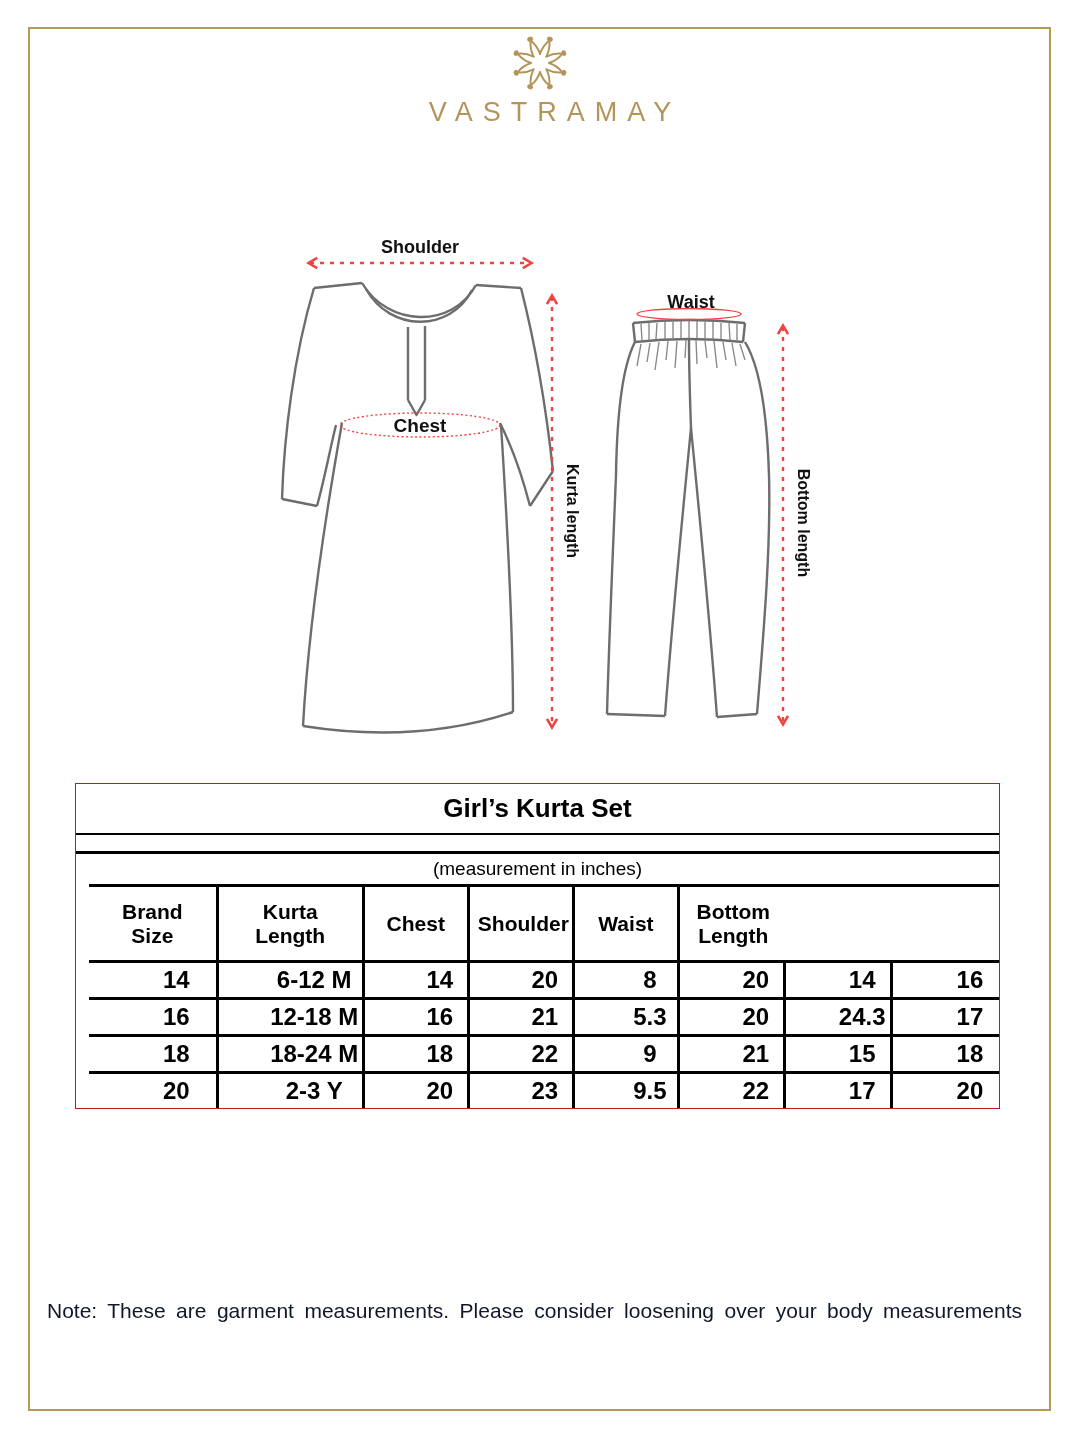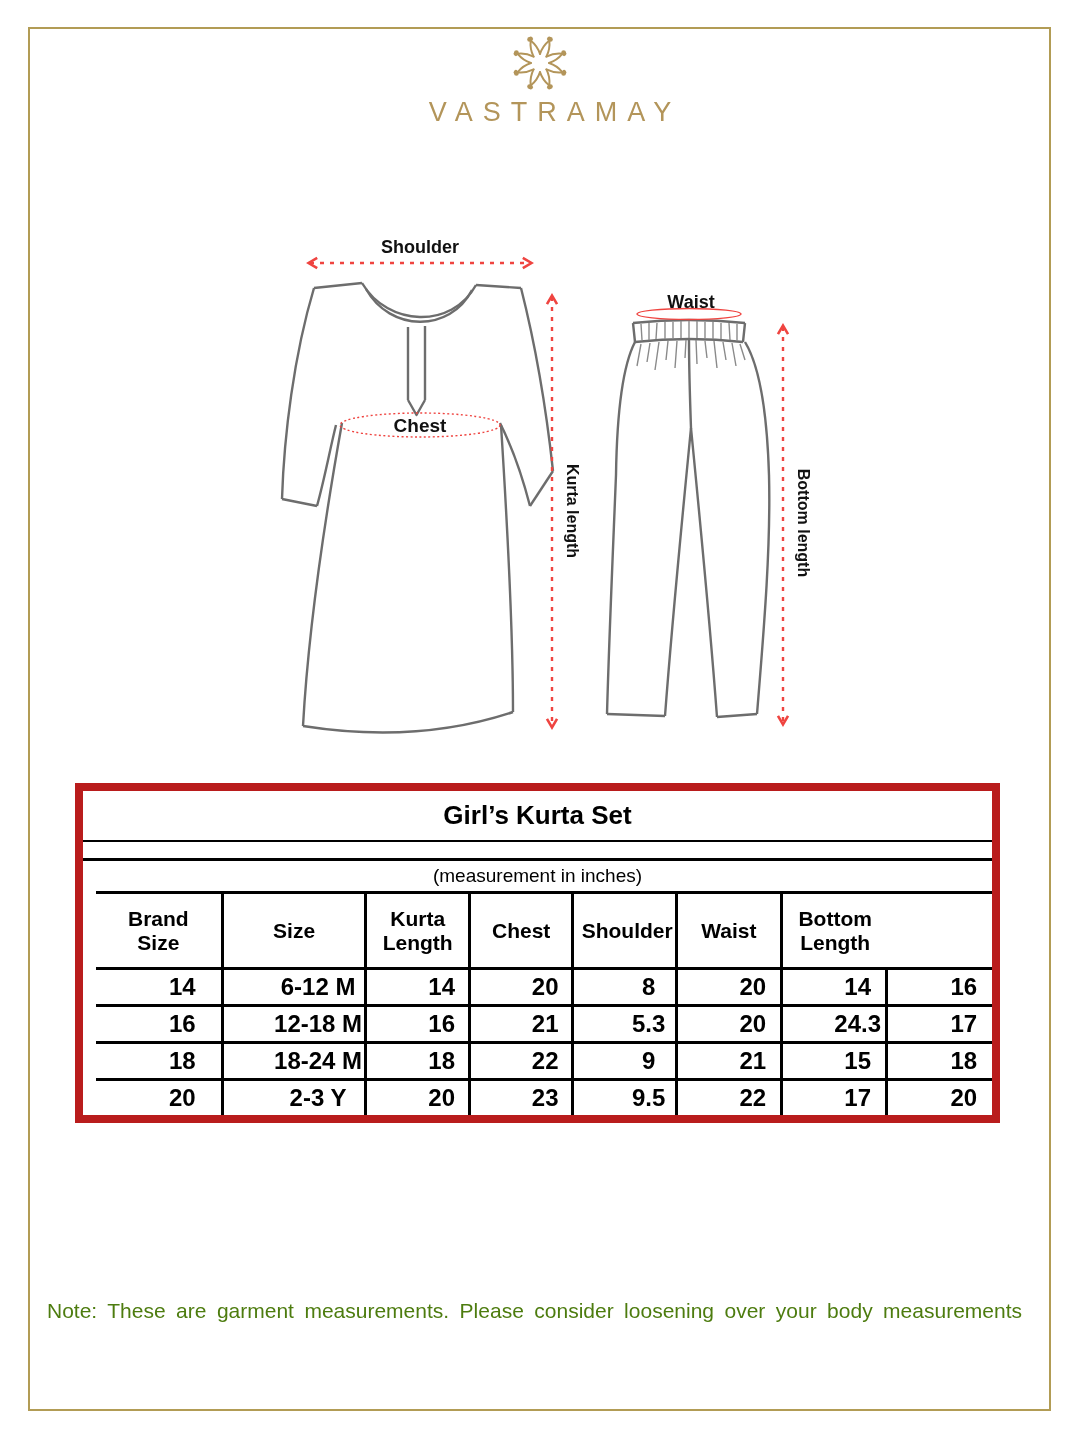--- a/index.html
+++ b/index.html
@@ -7,36 +7,36 @@
   .frame{position:absolute;left:28px;top:27px;width:1019px;height:1380px;border:2px solid #b29c55;}
   
   .brand-mark{position:absolute;left:507px;top:30px;width:66px;height:66px;}
   .brand-name{position:absolute;left:10px;top:97px;width:1080px;text-align:center;
     font-size:27px;font-weight:400;color:#b3955a;letter-spacing:10px;text-indent:10px;}
   
   .kurta-svg{position:absolute;left:270px;top:235px;width:320px;height:505px;}
   .pyjama-svg{position:absolute;left:595px;top:290px;width:215px;height:445px;}
   svg text{font-family:"Liberation Sans",sans-serif;}
   
-  .size-table{position:absolute;left:75px;top:783px;width:925px;border:8px solid #b91c1c;box-sizing:border-box;}
+  .size-table{position:absolute;left:75px;top:783px;width:925px;border:1px solid #b91c1c;box-sizing:border-box;}
   .t-title{height:49px;display:flex;align-items:center;justify-content:center;
     font-size:26px;font-weight:bold;border-bottom:2px solid #000;}
   .t-sub{height:30px;margin-top:16px;border-top:3px solid #000;display:flex;align-items:center;justify-content:center;
     font-size:19px;}
   .t-head,.t-row{display:grid;grid-template-columns:14.25% 16.05% 11.55% 11.55% 11.55% 11.7% 11.7% 1fr;
     border-top:3px solid #000;margin-left:13px;}
   .t-head{height:73px;}
   .t-row{height:34px;}
   .c{border-right:3px solid #000;display:flex;align-items:center;justify-content:center;text-align:center;}
   .c:last-child{border-right:none;}
   .t-head .c{font-size:21px;font-weight:bold;line-height:24px;}
   .t-head .hw{display:inline-block;max-width:86px;}
   .t-row .c{font-size:24px;font-weight:bold;padding-left:48px;}
   
-  .note{position:absolute;left:47px;top:1294px;width:975px;font-size:21px;line-height:34px;color:#4d7c0f;}
+  .note{position:absolute;left:47px;top:1294px;width:975px;font-size:21px;line-height:34px;color:#0f172a;}
   .note .l1{text-align:justify;text-align-last:justify;}
   .note .l2{text-align:right;}
 </style>
 </head>
 <body>
 
 <div class="frame"></div>
 
 <svg class="brand-mark" viewBox="-40 -40 80 80">
   <g id="petal" stroke="#b3955a" stroke-width="2.4" fill="none" stroke-linecap="round">
@@ -130,23 +130,20 @@
 </svg>
 
 <div class="size-table">
   <div class="t-title">Girl’s Kurta Set</div>
   <div class="t-sub">(measurement in inches)</div>
   <div class="t-head">
     <div class="c">
         <span class="hw">Brand Size</span>
       </div>
     <div class="c">
-        <span class="hw">Size</span>
-      </div>
-    <div class="c">
         <span class="hw">Kurta Length</span>
       </div>
     <div class="c">
         <span class="hw">Chest</span>
       </div>
     <div class="c">
         <span class="hw">Shoulder</span>
       </div>
     <div class="c">
         <span class="hw">Waist</span>

